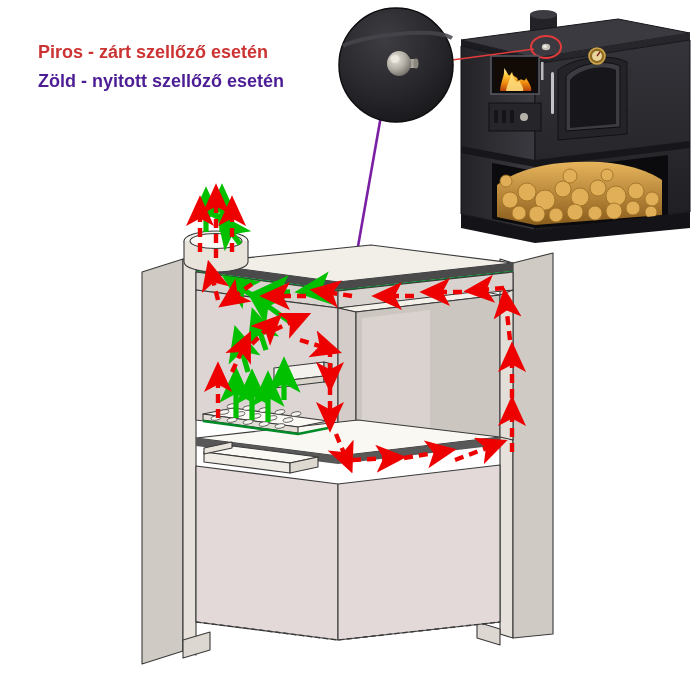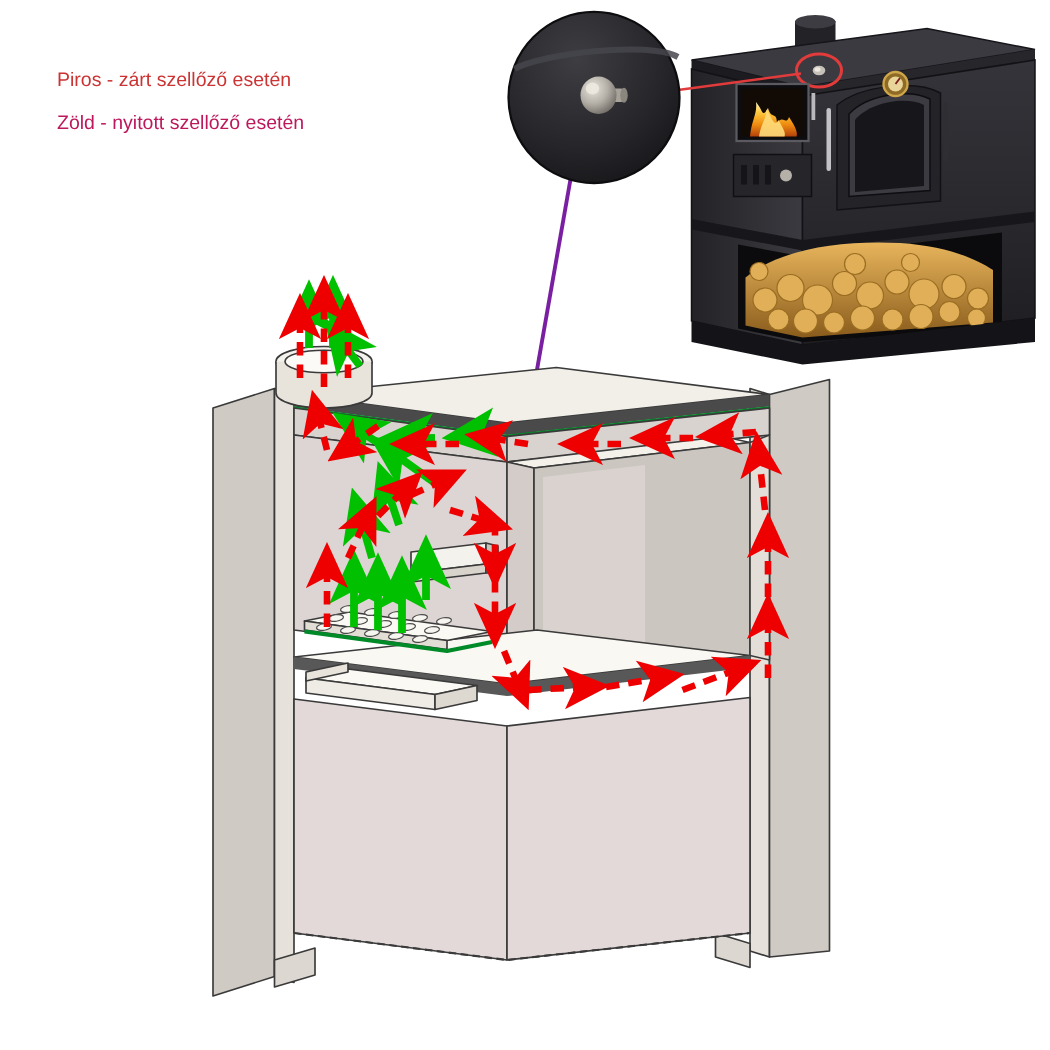--- a/index.html
+++ b/index.html
@@ -6,23 +6,23 @@
   html,body{margin:0;padding:0;}
   body{
     width:700px;height:700px;
     background:#ffffff;
     font-family:"Liberation Sans", sans-serif;
     overflow:hidden;
     position:relative;
   }
   #stage{position:absolute;left:0;top:0;width:700px;height:700px;}
   .legend{position:absolute;left:38px;top:38px;}
-  .legend-line{font-size:13px;font-weight:normal;line-height:29px;white-space:nowrap;}
+  .legend-line{font-size:18px;font-weight:bold;line-height:29px;white-space:nowrap;}
   .legend-red{color:#cc3333;}
-  .legend-green{color:#be185d;}
+  .legend-green{color:#4c1d95;}
   svg{position:absolute;left:0;top:0;width:700px;height:700px;}
 </style>
 </head>
 <body>
 
 <div id="stage">
 
   <div class="legend">
     <div class="legend-line legend-red">Piros - zárt szellőző esetén</div>
     <div class="legend-line legend-green">Zöld - nyitott szellőző esetén</div>

